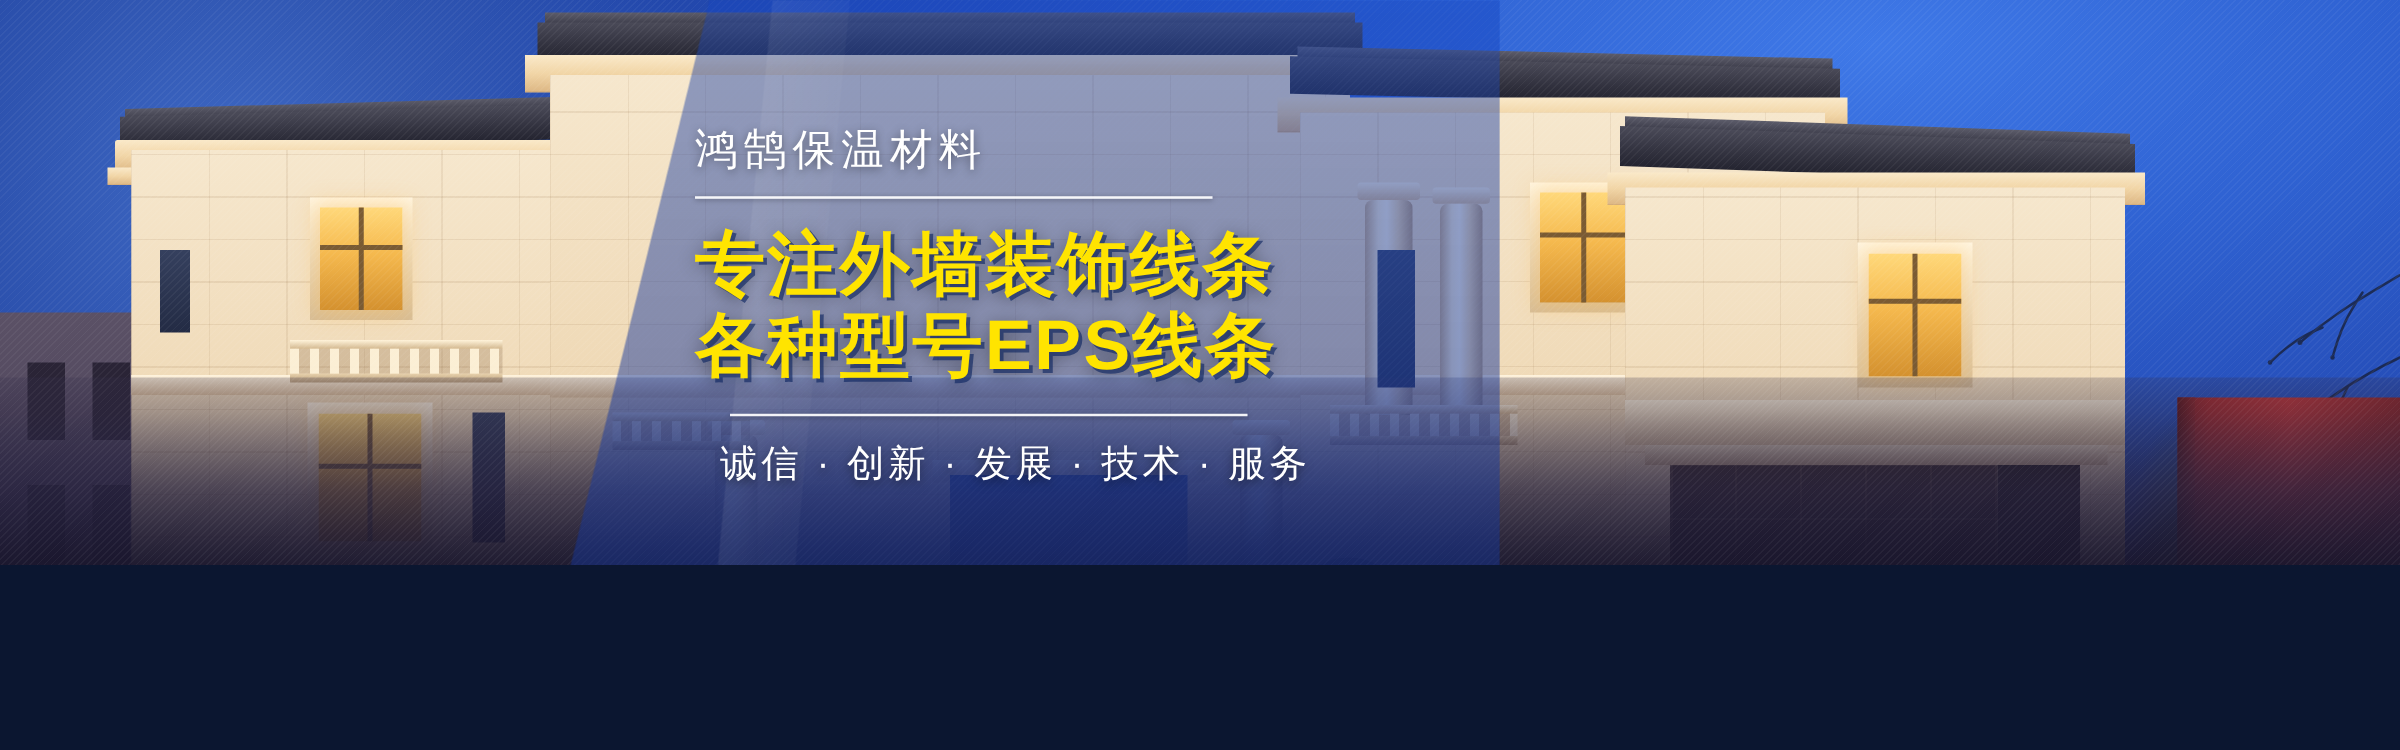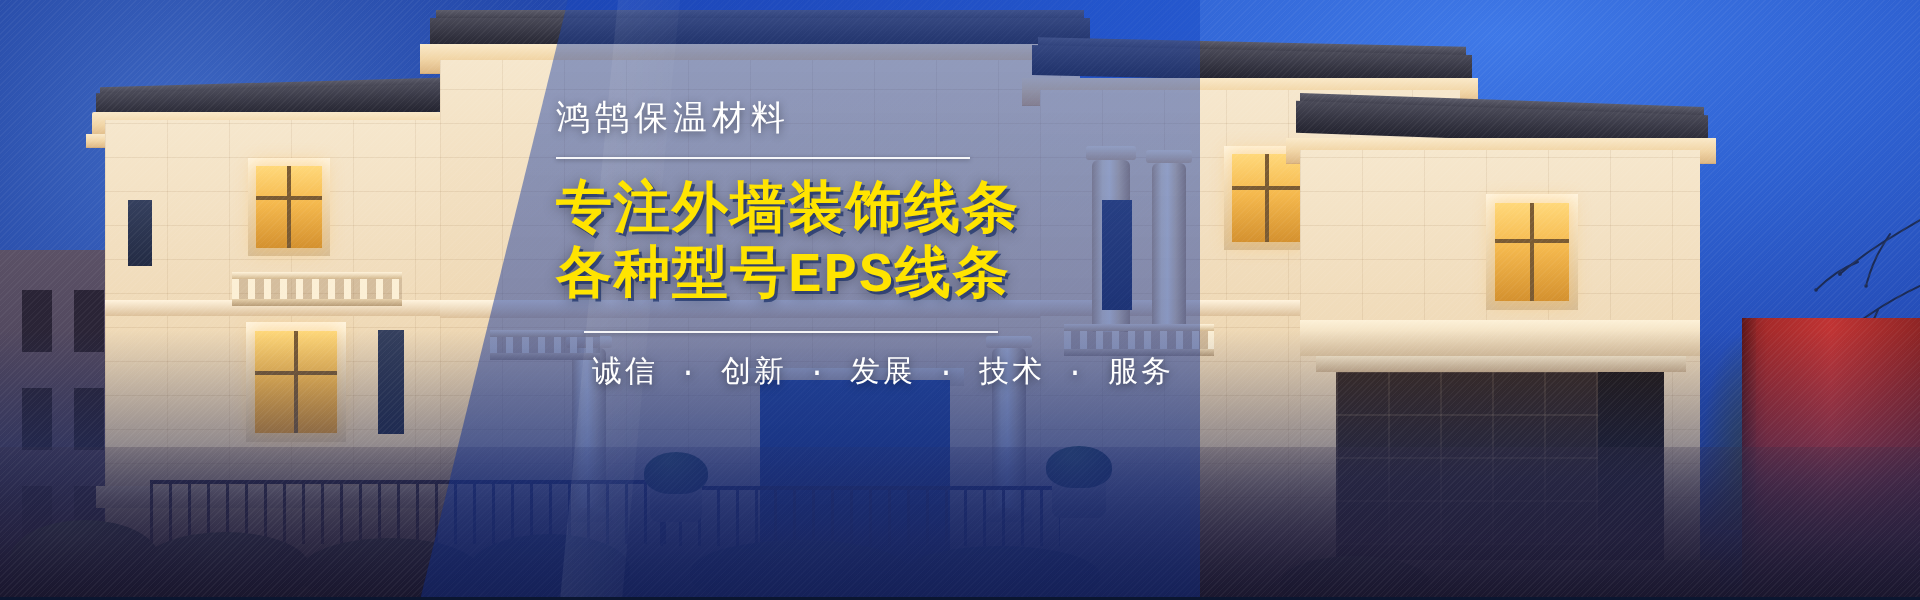--- a/index.html
+++ b/index.html
@@ -1,19 +1,19 @@
 <!DOCTYPE html>
 <html><head>
 <meta charset="utf-8">
 <style>
   html,body{margin:0;padding:0;background:#0b1630;}
   *{box-sizing:border-box;}
   #banner{
-    position:relative;width:1920px;height:597px;overflow:hidden;
-    font-family:Liberation Mono, monospace;
+    position:relative;width:1920px;height:452px;overflow:hidden;
+    font-family:Liberation Sans, sans-serif;
     background:#2a4fa8;
   }
   .layer{position:absolute;}
 
   
   #sky{left:0;top:0;width:1920px;height:600px;
     background:
       radial-gradient(1200px 520px at 78% 6%, #3f79e8 0%, #2f62d2 34%, #264fba 62%, #1e3f9c 100%),
       linear-gradient(180deg,#3a6fdf 0%,#2c58c4 45%,#1d3b92 100%);
   }
@@ -177,21 +177,21 @@
   #divider-top{width:414px;margin-bottom:20px;}
   #headline{margin:0;}
   .headline-line{
     font-size:56px;line-height:1.16;font-weight:700;color:#ffe400;
     letter-spacing:2px;white-space:nowrap;
     text-shadow:3px 3px 0 rgba(12,36,96,.62), 0 3px 14px rgba(0,0,0,.4);
   }
   #divider-bottom{width:414px;margin:22px 0 18px 28px;}
   #tagline{
     font-size:30px;color:#ffffff;letter-spacing:3px;font-weight:400;
-    white-space:nowrap;margin:0 0 0 36px;
+    white-space:nowrap;margin:0 0 0 20px;
     text-shadow:0 2px 8px rgba(0,0,0,.5);
   }
 </style>
 </head>
 <body>
 
 <div id="banner">
 
   <div class="layer" id="sky"></div>
   <div class="layer" id="sky-left-glow"></div>

